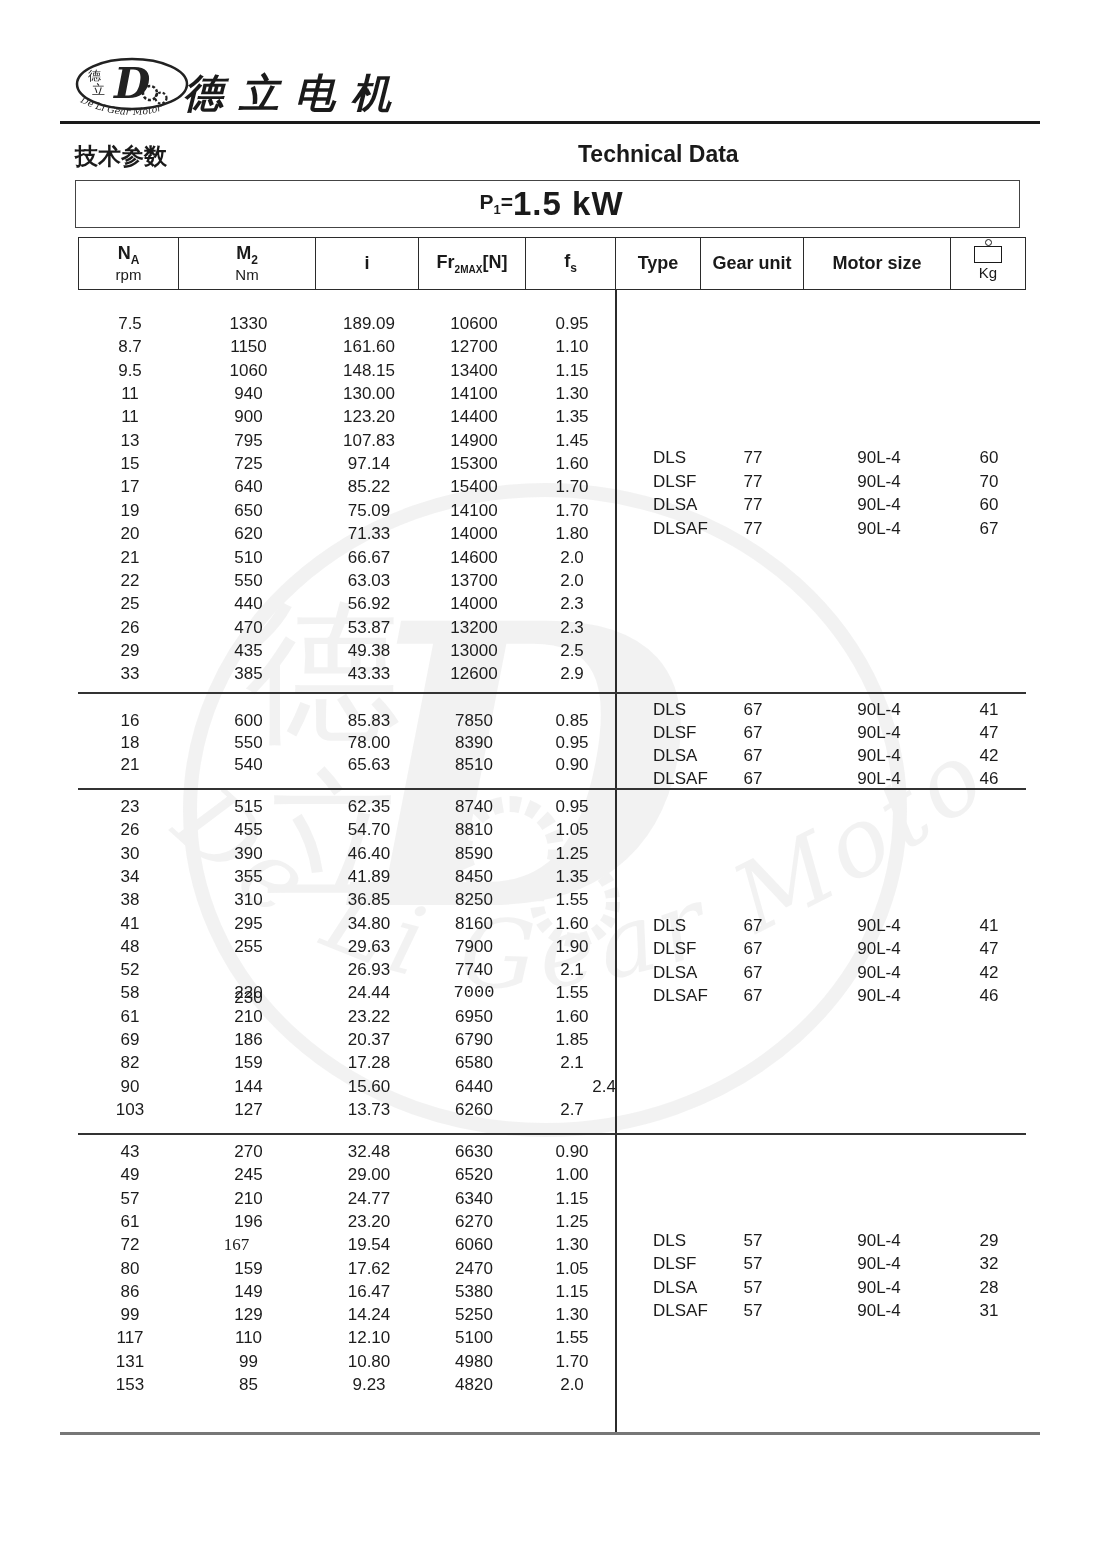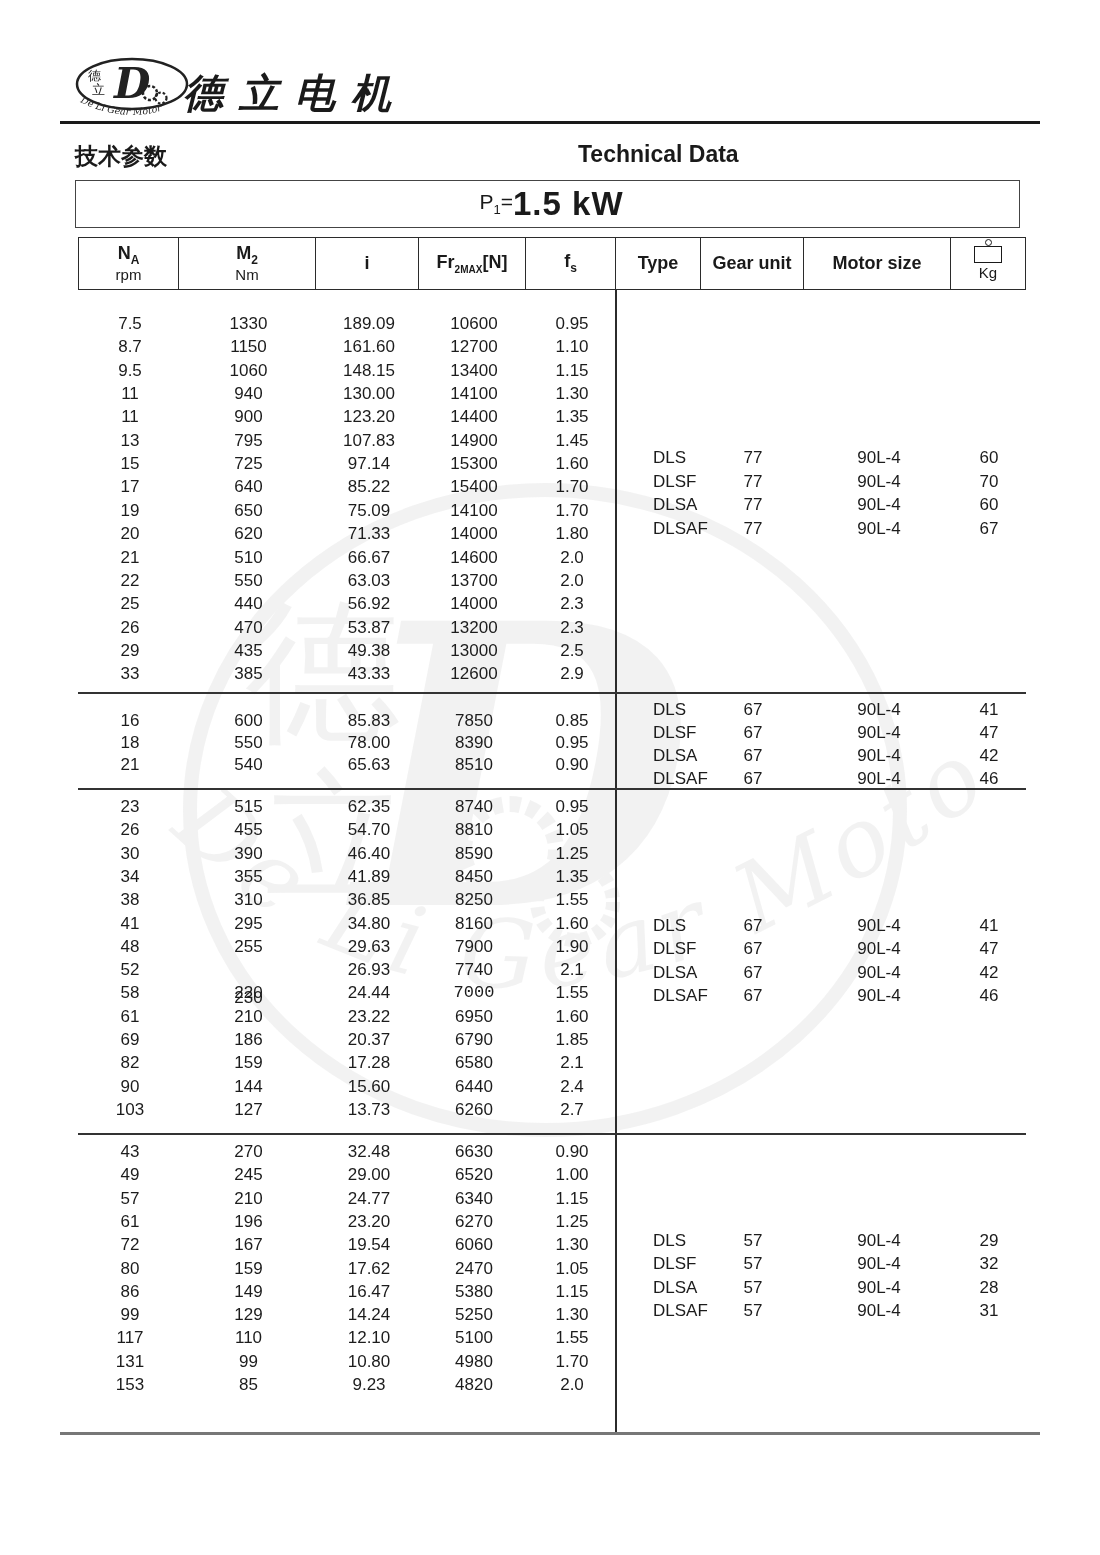--- a/index.html
+++ b/index.html
@@ -7,21 +7,21 @@
         font-family:"Liberation Sans",sans-serif;color:#1a1a1a;}
   
   .brand-title{position:absolute;left:183px;top:66px;font-size:40px;font-weight:bold;
                font-family:"DejaVu Serif",serif;font-style:italic;letter-spacing:16px;}
   .top-rule{position:absolute;left:60px;top:121px;width:980px;height:3px;background:#1a1a1a;}
   .sec-cn{position:absolute;left:75px;top:141px;font-size:23px;font-weight:bold;}
   .sec-en{position:absolute;left:578px;top:141px;font-size:23px;font-weight:bold;}
   
   .power-box{position:absolute;left:75px;top:180px;width:943px;height:46px;border:1.5px solid #444;
              display:flex;align-items:center;justify-content:center;}
-  .power-pre{font-size:21px;font-weight:normal;padding-left:8px;}
+  .power-pre{font-size:21px;font-weight:bold;padding-left:8px;}
   .power-pre sub{font-size:13px;}
   .power-val{font-size:33px;font-weight:bold;letter-spacing:1px;}
   
   .thead{position:absolute;left:78px;top:237px;width:948px;height:53px;border:1.5px solid #2b2b2b;
          display:grid;grid-template-columns:100px 137px 103px 107px 90px 85px 103px 147px 1fr;
          box-sizing:border-box;}
   .hcell{border-right:1.5px solid #2b2b2b;display:flex;flex-direction:column;
          align-items:center;justify-content:center;line-height:1.1;}
   .hcell:last-child{border-right:none;}
   .hmain{font-size:18px;font-weight:bold;}
@@ -391,21 +391,21 @@
         <span class="dcell" style="left: 180px; width: 137px;">159</span>
         <span class="dcell" style="left: 318px; width: 102px;">17.28</span>
         <span class="dcell" style="left: 422px; width: 104px;">6580</span>
         <span class="dcell" style="left: 528px; width: 88px;">2.1</span>
       </div>
       <div class="drow" style="top: 1075.6px;">
         <span class="dcell" style="left: 80px; width: 100px;">90</span>
         <span class="dcell" style="left: 180px; width: 137px;">144</span>
         <span class="dcell" style="left: 318px; width: 102px;">15.60</span>
         <span class="dcell" style="left: 422px; width: 104px;">6440</span>
-        <span class="dcell" style="left: 528px; width: 88px;">2.4</span>
+        <span class="dcell" style="left: 528px; width: 88px; text-align: right;">2.4</span>
       </div>
       <div class="drow" style="top: 1098.9px;">
         <span class="dcell" style="left: 80px; width: 100px;">103</span>
         <span class="dcell" style="left: 180px; width: 137px;">127</span>
         <span class="dcell" style="left: 318px; width: 102px;">13.73</span>
         <span class="dcell" style="left: 422px; width: 104px;">6260</span>
         <span class="dcell" style="left: 528px; width: 88px;">2.7</span>
       </div>
       <div class="drow" style="top: 915px;">
         <span class="dcell tleft" style="left: 653px; width: 95px;">DLS</span>
@@ -454,21 +454,21 @@
       </div>
       <div class="drow" style="top: 1210.9px;">
         <span class="dcell" style="left: 80px; width: 100px;">61</span>
         <span class="dcell" style="left: 180px; width: 137px;">196</span>
         <span class="dcell" style="left: 318px; width: 102px;">23.20</span>
         <span class="dcell" style="left: 422px; width: 104px;">6270</span>
         <span class="dcell" style="left: 528px; width: 88px;">1.25</span>
       </div>
       <div class="drow" style="top: 1234.2px;">
         <span class="dcell" style="left: 80px; width: 100px;">72</span>
-        <span class="dcell" style="left: 180px; width: 137px;">167</span>
+        <span class="dcell" style="left: 168px; width: 137px; font-family: Liberation Serif, serif;">167</span>
         <span class="dcell" style="left: 318px; width: 102px;">19.54</span>
         <span class="dcell" style="left: 422px; width: 104px;">6060</span>
         <span class="dcell" style="left: 528px; width: 88px;">1.30</span>
       </div>
       <div class="drow" style="top: 1257.5px;">
         <span class="dcell" style="left: 80px; width: 100px;">80</span>
         <span class="dcell" style="left: 180px; width: 137px;">159</span>
         <span class="dcell" style="left: 318px; width: 102px;">17.62</span>
         <span class="dcell" style="left: 422px; width: 104px;">2470</span>
         <span class="dcell" style="left: 528px; width: 88px;">1.05</span>

